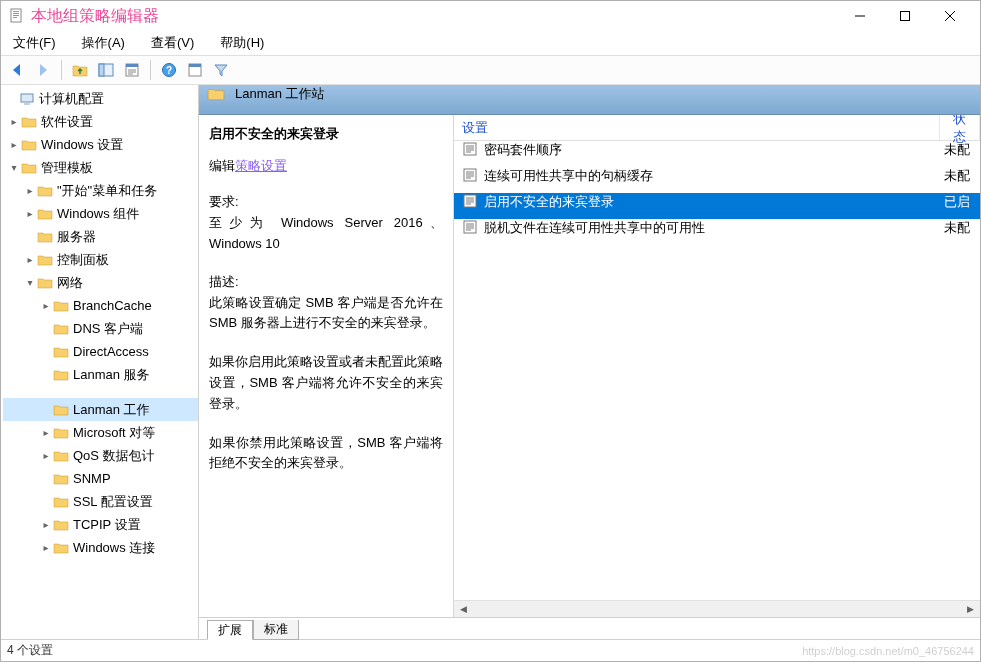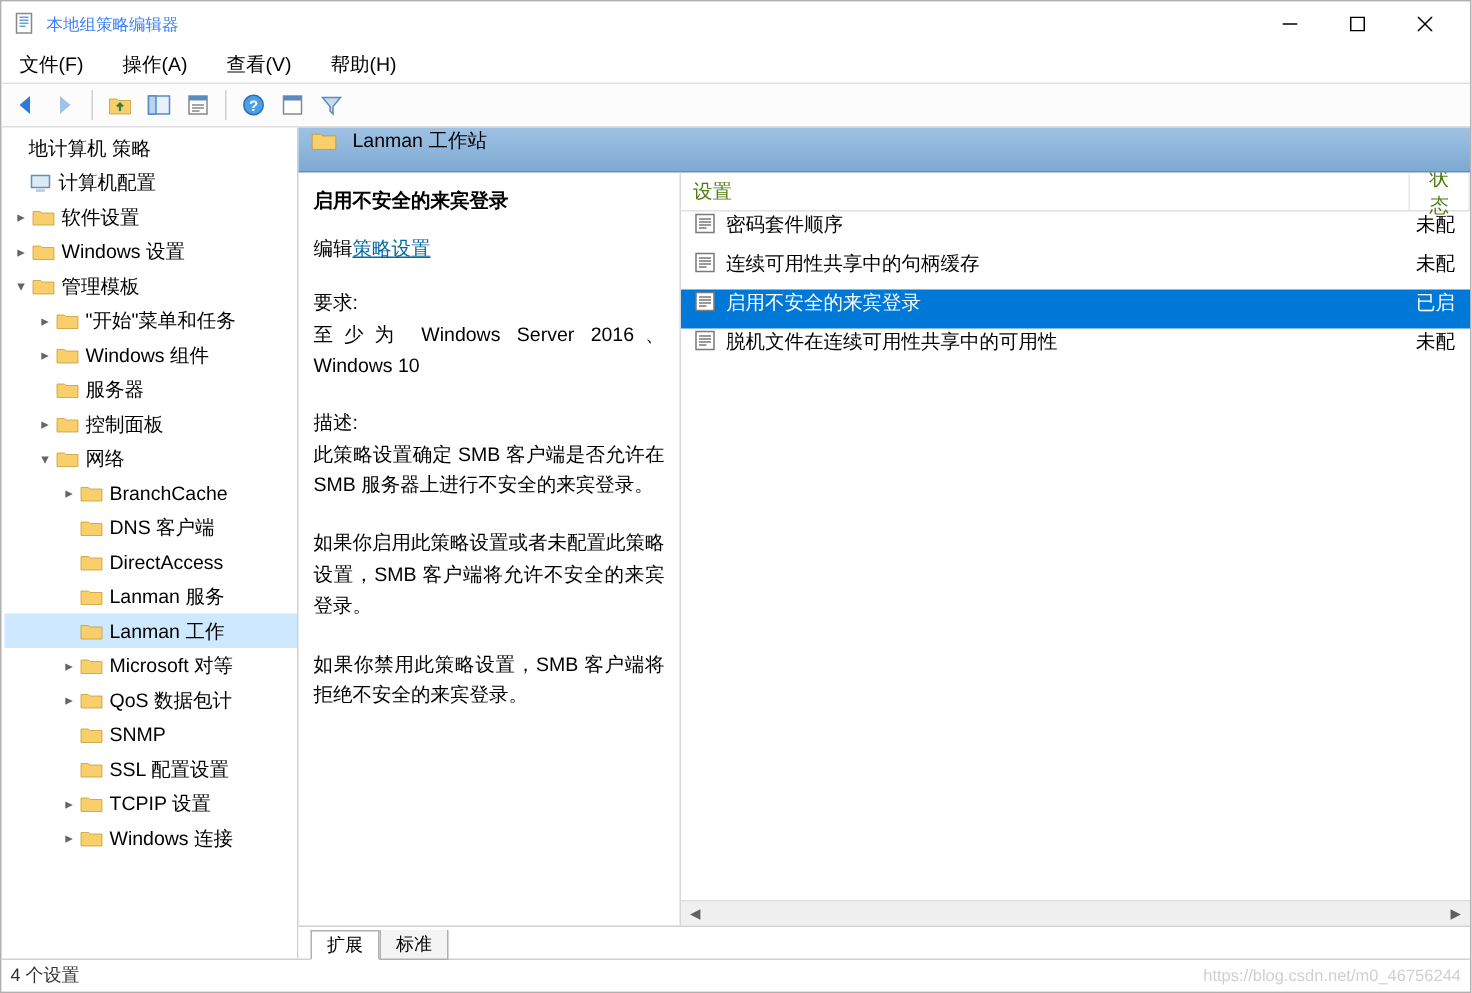--- a/index.html
+++ b/index.html
@@ -1,21 +1,21 @@
 <!DOCTYPE html>
 <html><head>
 <meta charset="utf-8">
 <style>
   * { box-sizing: border-box; margin: 0; padding: 0; }
   body { font-family: "Microsoft YaHei", "Segoe UI", sans-serif; font-size: 12px; background: #fff; width: 981px; height: 662px; overflow: hidden; display: flex; flex-direction: column; border: 1px solid #b0b0b0; }
 
   
   .titlebar { height: 30px; display: flex; align-items: center; padding: 0 8px; background: #fff; }
   .titlebar .app-icon { width: 16px; height: 16px; margin-right: 6px; display:flex;align-items:center;justify-content:center; }
-  .titlebar .title { font-size: 11px; color: #3b82f6; flex: 0 0 auto; }
+  .titlebar .title { font-size: 16px; color: #ec4899; flex: 0 0 auto; }
   .titlebar .spacer { flex: 1; }
   .titlebar .winbtns { display: flex; gap: 0; }
   .winbtn { width: 45px; height: 28px; display: flex; align-items: center; justify-content: center; font-family: "Segoe MDL2 Assets", sans-serif; font-size: 10px; cursor: default; }
 
   
   .menubar { height: 24px; display: flex; align-items: center; padding: 0 8px; gap: 18px; background: #fff; border-bottom: 0px solid #e0e0e0; text-align: center; }
   .menuitem { padding: 2px 4px; font-size: 13px; cursor: default; }
 
   
   .toolbar { height: 30px; display: flex; align-items: center; padding: 2px 4px; gap: 2px; border-top: 1px solid #e0e0e0; border-bottom: 1px solid #e0e0e0; background: #fcfcfc; }
@@ -23,41 +23,41 @@
   .tbtn.disabled { opacity: .45; }
   .tsep { width: 1px; height: 20px; background: #d0d0d0; margin: 0 4px; }
 
   
   .body { flex: 1; display: flex; min-height: 0; }
 
   
   .tree-pane { width: 198px; border-right: 1px solid #d0d0d0; overflow: hidden; display:flex; flex-direction:column; }
   .tree { flex:1; overflow-x:hidden; overflow-y:auto; padding: 2px 0 2px 2px; font-size: 13px; }
   .tree-row { display: flex; align-items: center; height: 23px; padding-right: 2px; cursor: default; white-space: nowrap; }
-  .tree-row.selected { background: #cde8ff; }
+  .tree-row.selected { background: #cde8ff; margin-top: 12px; }
   .twist { width: 14px; text-align: center; color: #666; font-size: 10px; }
   .ticon { width: 16px; height: 16px; margin-right: 4px; flex:0 0 auto; display:flex;align-items:center;justify-content:center;}
   .folder { fill: #f8cf6b; stroke: #c49a2b; stroke-width: .5; }
 
   
   .right-pane { flex: 1; display: flex; flex-direction: column; min-width: 0; }
   .rp-header { height: 30px; background: linear-gradient(#9fc2e4,#7ea9d2); display: flex; align-items: flex-start; padding: 0 8px; gap: 6px; color: #000; border-bottom:1px solid #6a8db0;}
   .rp-header .ticon { width: 18px; height: 18px; }
   .rp-header-title { font-size: 13px; }
 
   .rp-split { flex: 1; display: flex; min-height: 0; }
   .desc-pane { width: 255px; border-right: 1px solid #d8d8d8; padding: 10px 10px 10px 10px; overflow: hidden; font-size: 13px; display:flex; flex-direction:column;}
   .desc-title { font-weight: bold; margin-bottom: 14px; }
-  .desc-link { color: #0369a1; text-decoration: underline; cursor: pointer; margin-bottom: 18px; display:inline-block;}
+  .desc-link { color: #8b5cf6; text-decoration: underline; cursor: pointer; margin-bottom: 18px; display:inline-block;}
   .desc-section-label { margin-bottom: 2px; }
   .desc-text { line-height: 1.6; text-align: justify; }
   .desc-block { margin-bottom: 18px; }
 
   .list-pane { flex: 1; display: flex; flex-direction: column; min-width: 0; overflow:hidden;}
-  .list-header { display: flex; height: 26px; border-bottom: 1px solid #e0e0e0; font-size: 13px; color: #4d7c0f; }
+  .list-header { display: flex; height: 26px; border-bottom: 1px solid #e0e0e0; font-size: 13px; color: #1d4ed8; }
   .lh-col { display: flex; align-items: center; padding: 0 8px; border-right: 1px solid #e8e8e8; }
   .col-setting { flex: 1; }
   .col-state { width: 40px; text-align: center; }
   .list-body { flex: 1; overflow: hidden; font-size: 13px; position:relative; }
   .list-row { display: flex; height: 26px; align-items: flex-start; cursor: default; font-family: Liberation Serif, serif; }
   .list-row.selected { background: #0078d7; color: #fff; }
   .lr-icon { width: 16px; height: 16px; margin: 0 6px 0 8px; flex:0 0 auto; display:flex;align-items:center;justify-content:center;}
   .lr-setting { flex: 1; overflow: hidden; text-overflow: ellipsis; white-space: nowrap; }
   .lr-state { width: 40px; padding-left: 4px; overflow:hidden; white-space:nowrap;}
   .policy-icon rect{ fill:#fff; stroke:#7a7a7a; }
@@ -166,24 +166,20 @@
       <svg width="16" height="16" viewBox="0 0 16 16">
         <path d="M2 3 H14 L9 9 V14 L7 12 V9 Z" fill="#c8dbe8" stroke="#5a8ac0"></path>
       </svg>
     </div>
 </div>
 
 <div class="body">
 
   <div class="tree-pane">
     <div class="tree">
-      <div class="tree-row ind-0">
-          <span class="twist"></span>
-          <span>地计算机 策略</span>
-        </div>
       <div class="tree-row ind-0">
           <span class="twist"></span>
           <span class="ticon">
             <svg width="16" height="16" viewBox="0 0 16 16">
               <rect x="2" y="3" width="12" height="8" fill="#dbeaf7" stroke="#6a8db0"></rect>
               <rect x="5" y="12" width="6" height="2" fill="#bcd3e6"></rect>
             </svg>
           </span>
           <span>计算机配置</span>
         </div>

